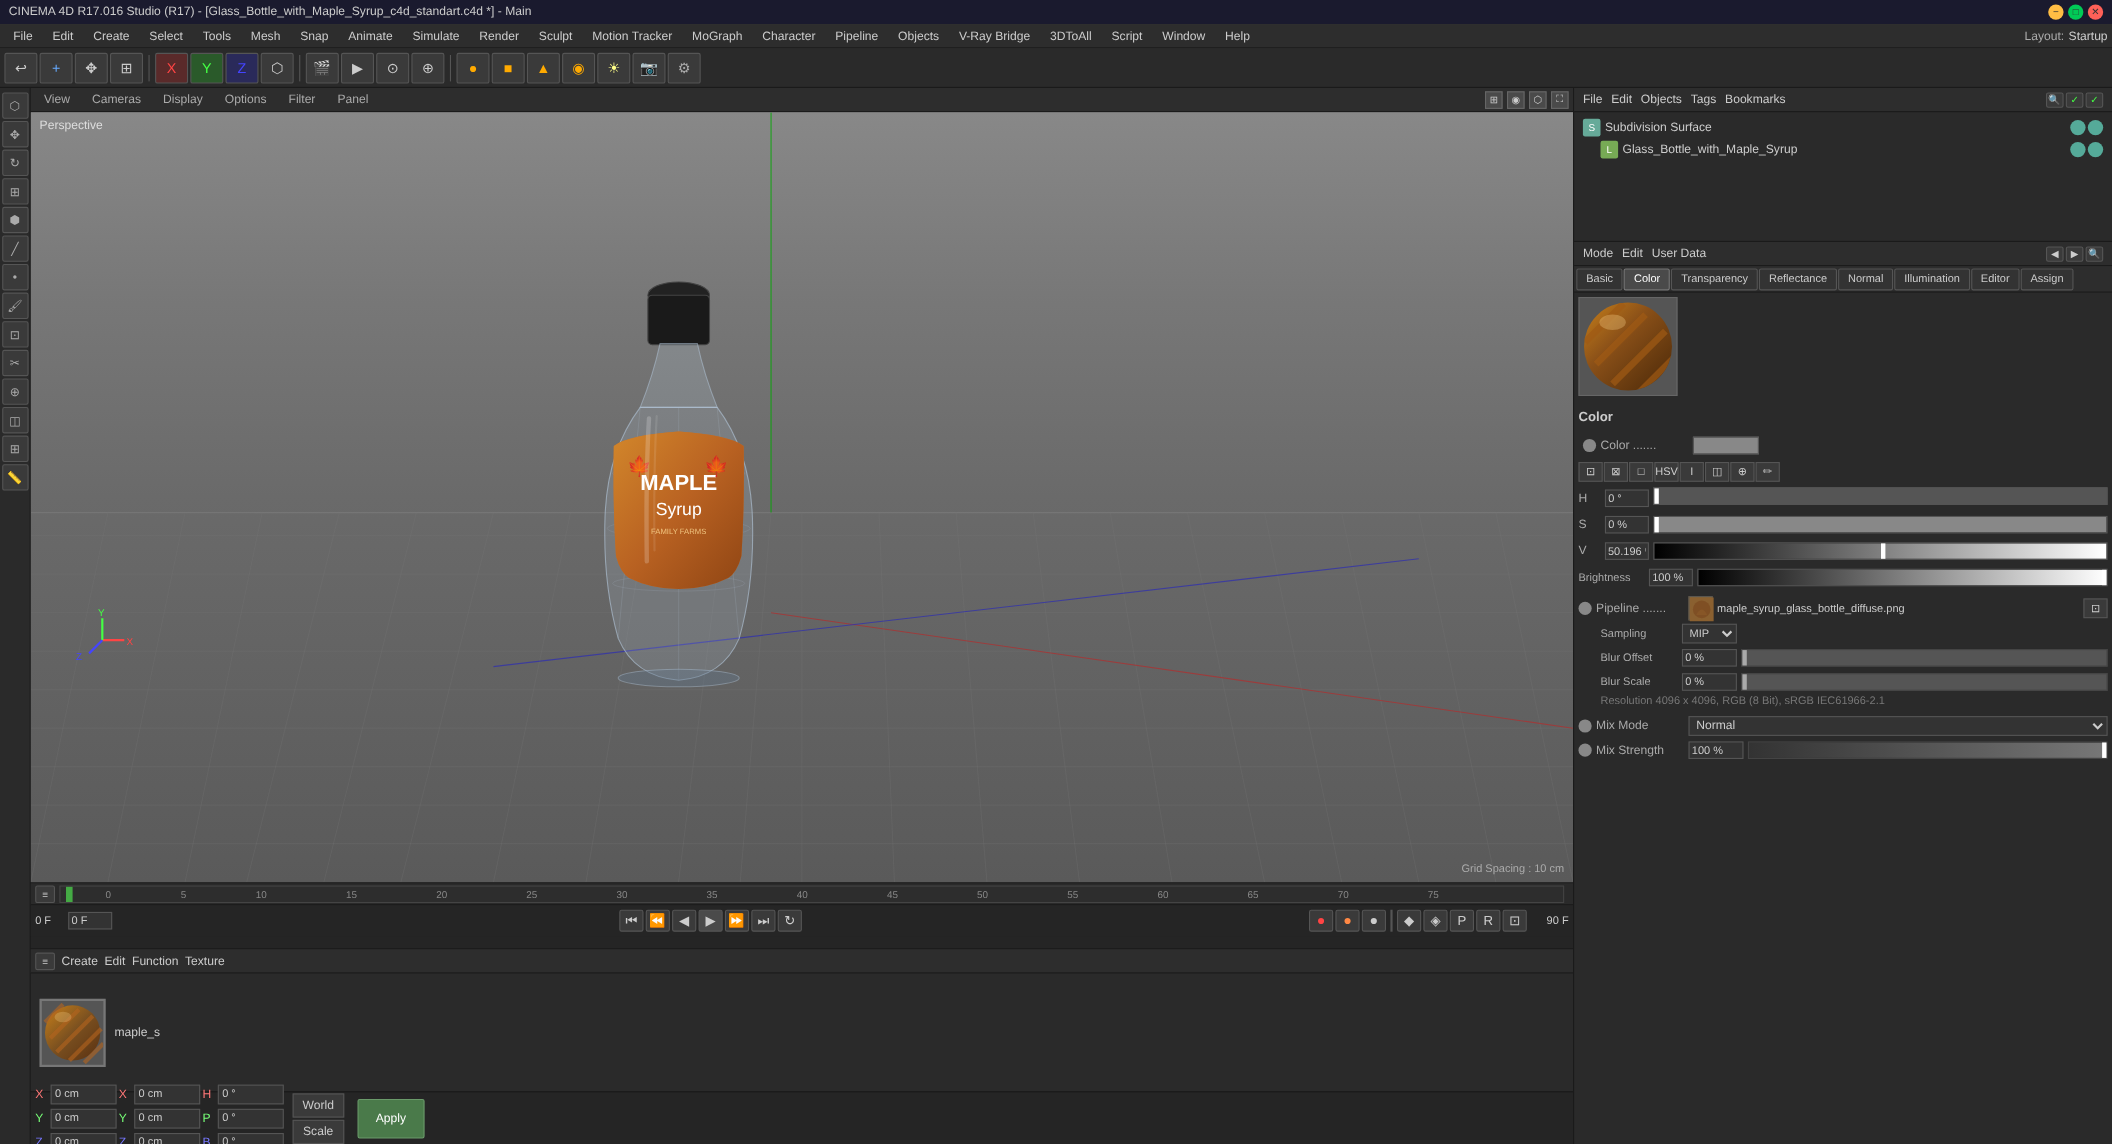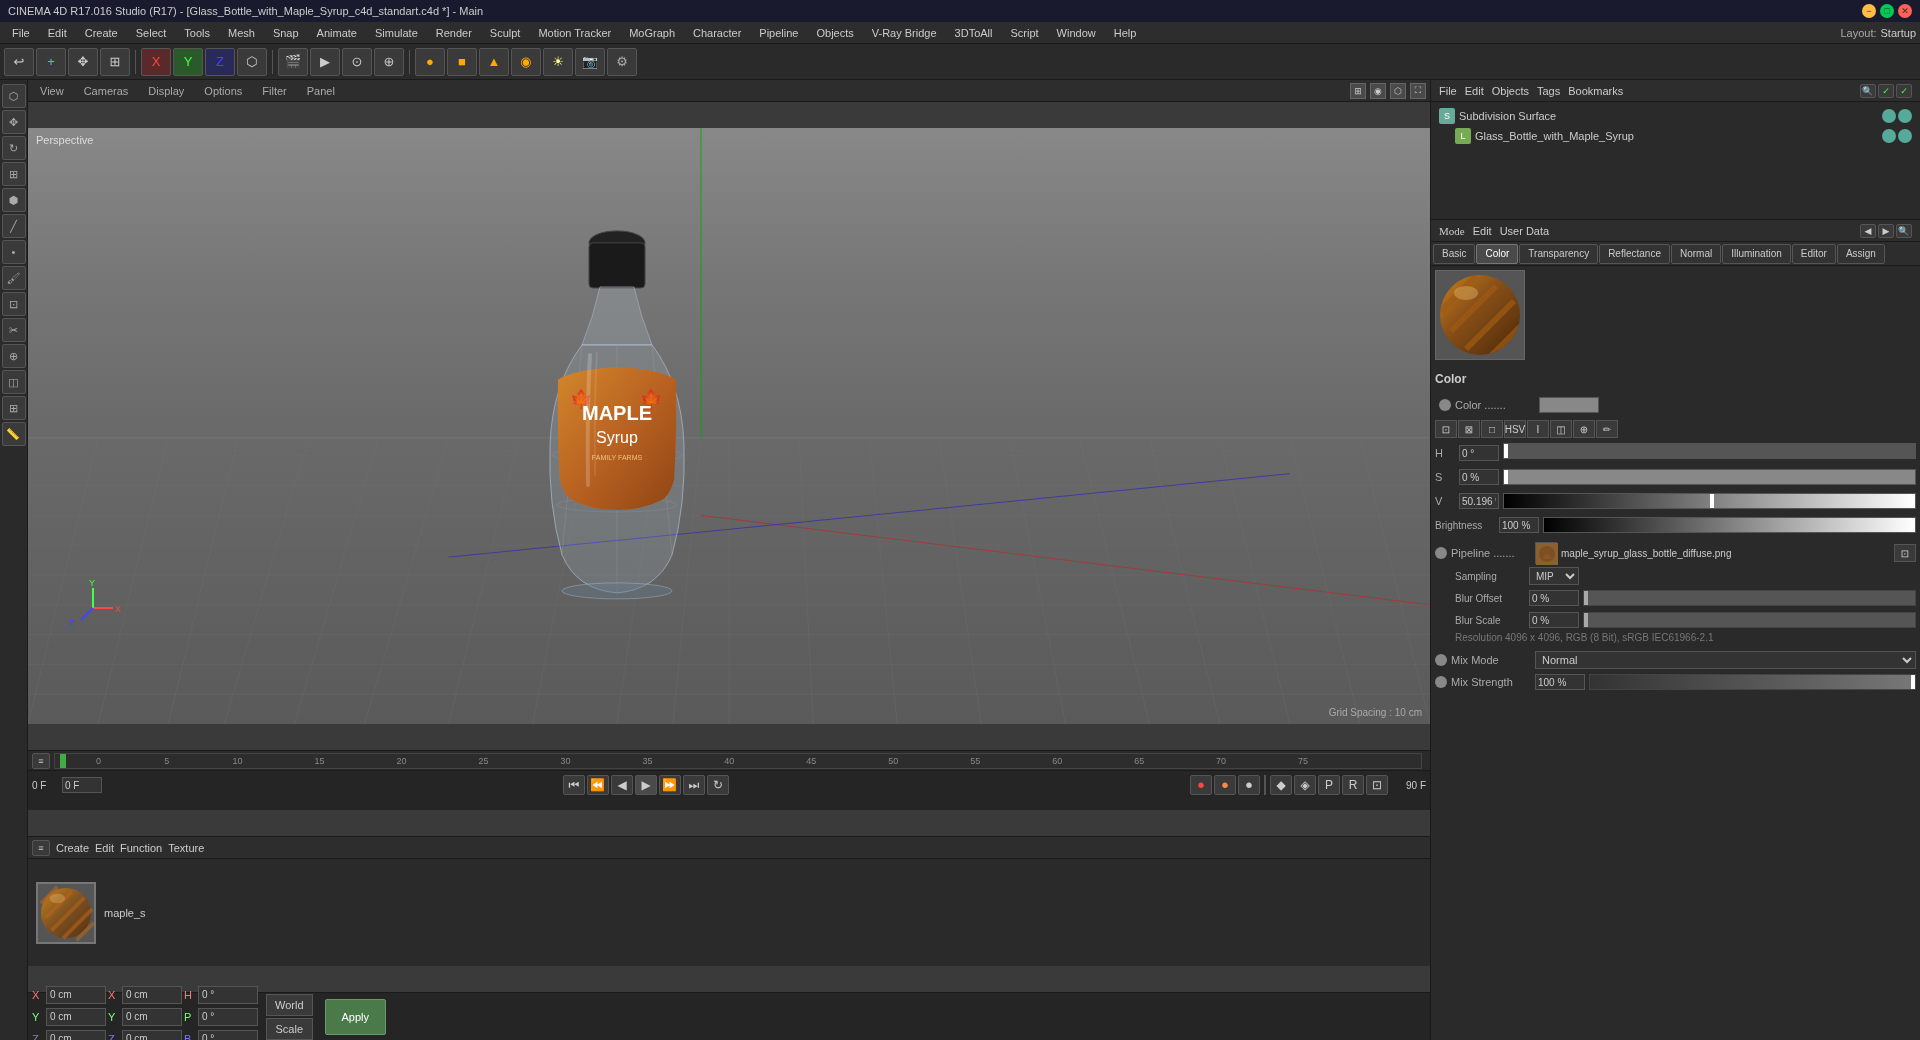--- a/index.html
+++ b/index.html
@@ -22,21 +22,21 @@
     .tb-separator { width: 1px; height: 24px; background: #555; margin: 0 3px; }
 
     
     #main-layout { display: flex; height: calc(1040px - 22px - 22px - 36px); }
 
     
     #left-toolbar { width: 28px; background: #2a2a2a; border-right: 1px solid #1a1a1a; display: flex; flex-direction: column; align-items: center; padding: 4px 0; gap: 2px; }
     .lt-btn { width: 24px; height: 24px; background: #3a3a3a; border: 1px solid #555; border-radius: 2px; cursor: pointer; display: flex; align-items: center; justify-content: center; color: #aaa; font-size: 11px; }
 
     
-    #viewport-area { flex: 1; display: flex; flex-direction: column; gap: 26px; }
+    #viewport-area { flex: 1; display: flex; flex-direction: column; }
     #viewport-tabs { height: 22px; background: #2d2d2d; display: flex; align-items: center; padding: 0 4px; gap: 4px; border-bottom: 1px solid #1a1a1a; }
     .vp-tab { padding: 2px 8px; cursor: pointer; color: #aaa; font-size: 11px; }
     #viewport { flex: 1; position: relative; background: #5a5a5a; overflow: hidden; }
     .vp-label { position: absolute; top: 6px; left: 8px; color: #ddd; font-size: 11px; }
 
     
     #grid-svg { position: absolute; top: 0; left: 0; width: 100%; height: 100%; }
 
     
     #timeline { height: 60px; background: #252525; border-top: 1px solid #1a1a1a; }
@@ -459,21 +459,21 @@
           <div class="obj-icons-right">
             <div class="obj-vis" style="background:#5a9;width:14px;height:14px;border-radius:50%;"></div>
             <div class="obj-vis" style="background:#5a9;width:14px;height:14px;border-radius:50%;"></div>
           </div>
         </div>
       </div>
     </div>
 
     <div id="attr-manager">
       <div id="attr-header">
-        <span style="cursor:pointer;color:#ccc;font-size:11px;font-family:Liberation Serif, serif;">Mode</span>
+        <span style="cursor:pointer;color:#ccc;font-size:11px;">Mode</span>
         <span style="cursor:pointer;color:#ccc;font-size:11px;">Edit</span>
         <span style="cursor:pointer;color:#ccc;font-size:11px;">User Data</span>
         <div style="margin-left:auto;display:flex;gap:2px;">
           <button class="tc-btn" style="width:16px;height:14px;font-size:9px;">◀</button>
           <button class="tc-btn" style="width:16px;height:14px;font-size:9px;">▶</button>
           <button class="tc-btn" style="width:16px;height:14px;font-size:9px;">🔍</button>
         </div>
       </div>
 
 

